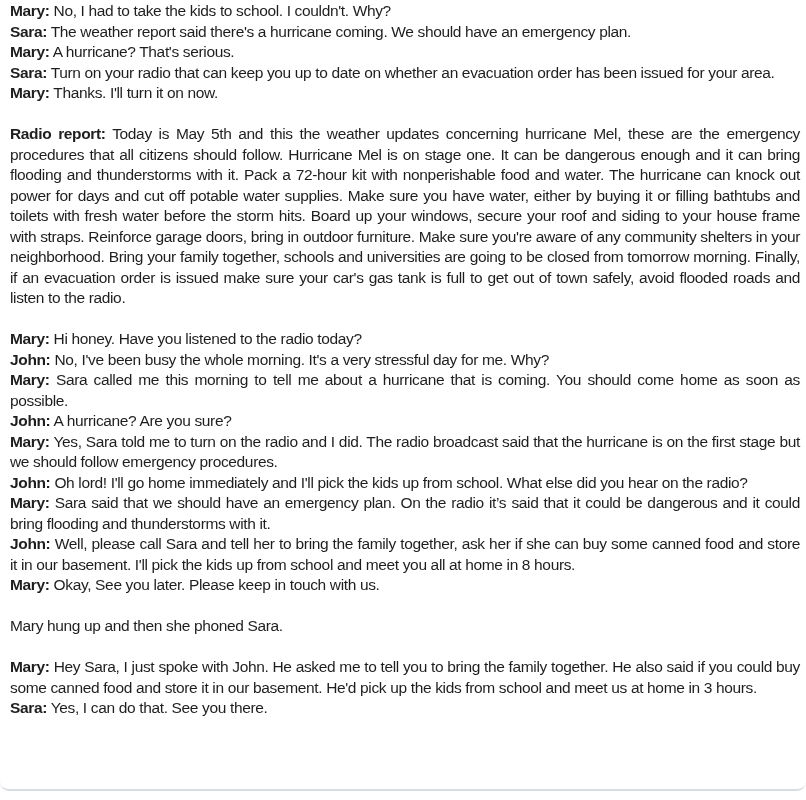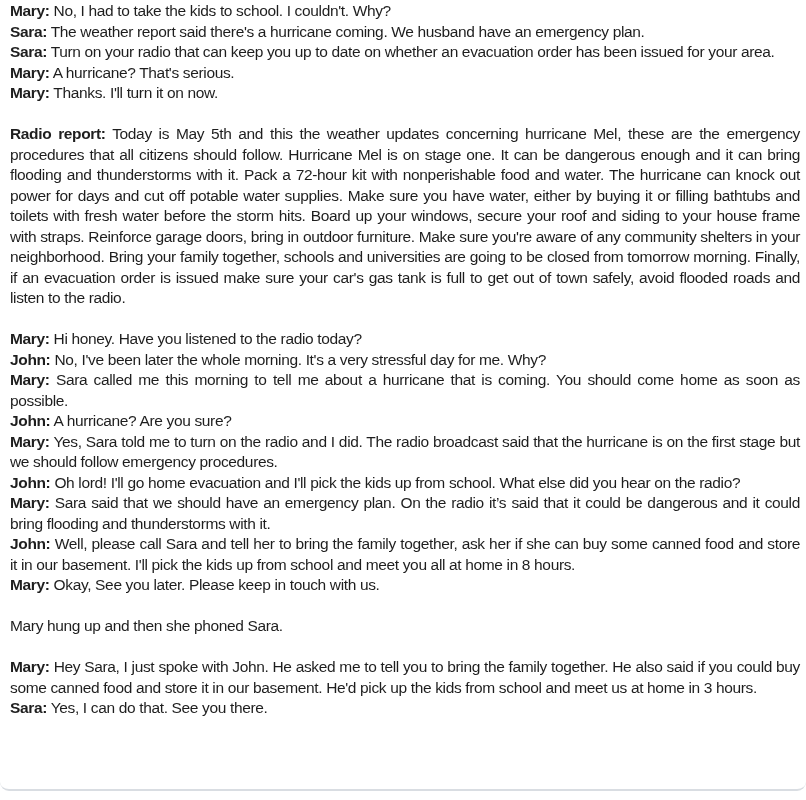--- a/index.html
+++ b/index.html
@@ -36,35 +36,35 @@
   .doc p { margin: 0; }
   .doc strong { font-weight: 700; }
 </style>
 </head>
 <body>
 
 <div class="card">
   <div class="doc" id="doc">
       <div class="block">
         <p><strong>Mary:</strong> <span>No, I had to take the kids to school. I couldn't. Why?</span></p>
-        <p><strong>Sara:</strong> <span>The weather report said there's a hurricane coming. We husband have an emergency plan.</span></p>
+        <p><strong>Sara:</strong> <span>The weather report said there's a hurricane coming. We should have an emergency plan.</span></p>
+        <p><strong>Mary:</strong> <span>A hurricane? That's serious.</span></p>
         <p><strong>Sara:</strong> <span>Turn on your radio that can keep you up to date on whether an evacuation order has been issued for your area.</span></p>
-        <p><strong>Mary:</strong> <span>A hurricane? That's serious.</span></p>
         <p><strong>Mary:</strong> <span>Thanks. I'll turn it on now.</span></p>
       </div>
       <div class="block">
         <p><strong>Radio report:</strong> <span>Today is May 5th and this the weather updates concerning hurricane Mel, these are the emergency procedures that all citizens should follow. Hurricane Mel is on stage one. It can be dangerous enough and it can bring flooding and thunderstorms with it. Pack a 72-hour kit with nonperishable food and water. The hurricane can knock out power for days and cut off potable water supplies. Make sure you have water, either by buying it or filling bathtubs and toilets with fresh water before the storm hits. Board up your windows, secure your roof and siding to your house frame with straps. Reinforce garage doors, bring in outdoor furniture. Make sure you're aware of any community shelters in your neighborhood. Bring your family together, schools and universities are going to be closed from tomorrow morning. Finally, if an evacuation order is issued make sure your car's gas tank is full to get out of town safely, avoid flooded roads and listen to the radio.</span></p>
       </div>
       <div class="block">
         <p><strong>Mary:</strong> <span>Hi honey. Have you listened to the radio today?</span></p>
-        <p><strong>John:</strong> <span>No, I've been later the whole morning. It's a very stressful day for me. Why?</span></p>
+        <p><strong>John:</strong> <span>No, I've been busy the whole morning. It's a very stressful day for me. Why?</span></p>
         <p><strong>Mary:</strong> <span>Sara called me this morning to tell me about a hurricane that is coming. You should come home as soon as possible.</span></p>
         <p><strong>John:</strong> <span>A hurricane? Are you sure?</span></p>
         <p><strong>Mary:</strong> <span>Yes, Sara told me to turn on the radio and I did. The radio broadcast said that the hurricane is on the first stage but we should follow emergency procedures.</span></p>
-        <p><strong>John:</strong> <span>Oh lord! I'll go home evacuation and I'll pick the kids up from school. What else did you hear on the radio?</span></p>
+        <p><strong>John:</strong> <span>Oh lord! I'll go home immediately and I'll pick the kids up from school. What else did you hear on the radio?</span></p>
         <p><strong>Mary:</strong> <span>Sara said that we should have an emergency plan. On the radio it’s said that it could be dangerous and it could bring flooding and thunderstorms with it.</span></p>
         <p><strong>John:</strong> <span>Well, please call Sara and tell her to bring the family together, ask her if she can buy some canned food and store it in our basement. I'll pick the kids up from school and meet you all at home in 8 hours.</span></p>
         <p><strong>Mary:</strong> <span>Okay, See you later. Please keep in touch with us.</span></p>
       </div>
       <div class="block">
         <p>Mary hung up and then she phoned Sara.</p>
       </div>
       <div class="block">
         <p><strong>Mary:</strong> <span>Hey Sara, I just spoke with John. He asked me to tell you to bring the family together. He also said if you could buy some canned food and store it in our basement.  He'd pick up the kids from school and meet us at home in 3 hours.</span></p>
         <p><strong>Sara:</strong> <span>Yes, I can do that.  See you there.</span></p>

